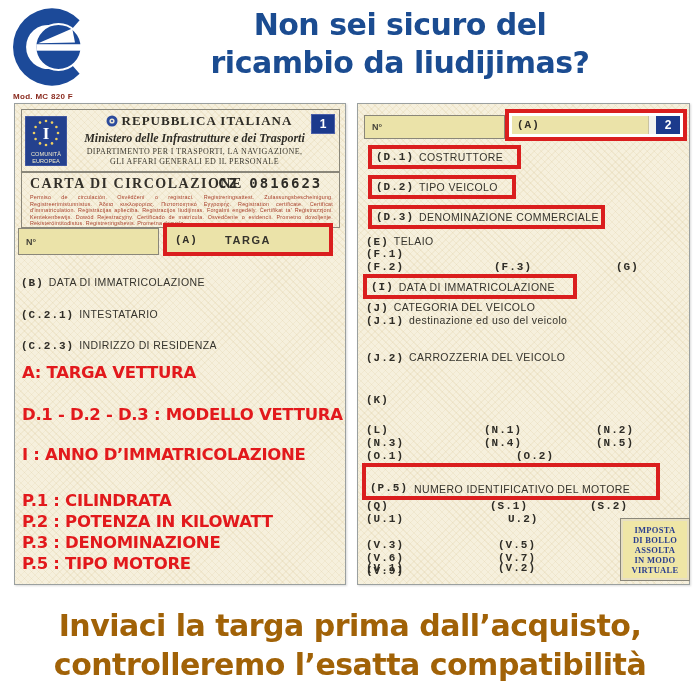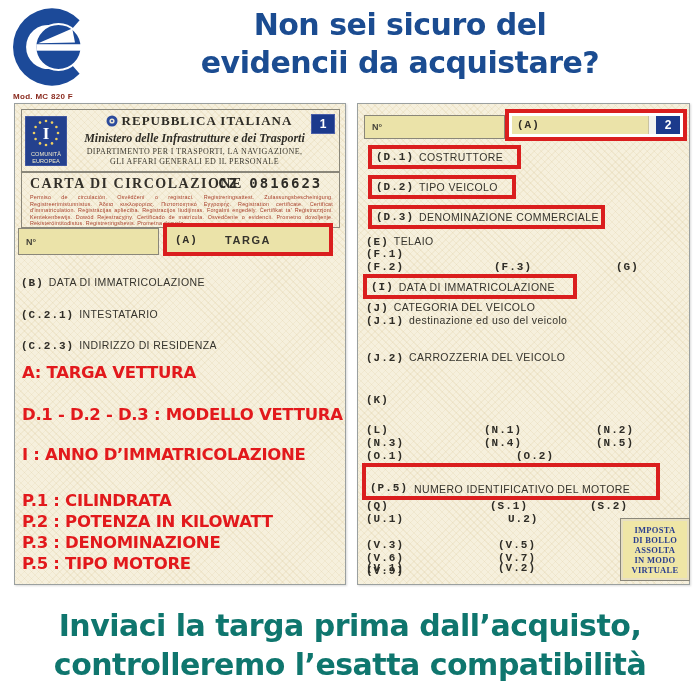--- a/index.html
+++ b/index.html
@@ -9,21 +9,21 @@
     overflow:hidden; font-family:"Liberation Sans", sans-serif;
   }
   
   .headline {
     position:absolute; left:140px; top:6px; width:520px; text-align:center;
     font-family:"DejaVu Sans", sans-serif; font-weight:800; color:#1b4c91;
     font-size:30px; line-height:38px; letter-spacing:-0.5px;
   }
   .footer {
     position:absolute; left:0; top:606px; width:700px; text-align:center;
-    font-family:"DejaVu Sans", sans-serif; font-weight:800; color:#0f766e;
+    font-family:"DejaVu Sans", sans-serif; font-weight:800; color:#a16207;
     font-size:30px; line-height:39px; letter-spacing:-0.5px;
   }
   
   .doc {
     position:absolute; top:103px; width:332px; height:482px;
     background-color:#f6f0dd;
     background-image:
       repeating-linear-gradient(45deg, rgba(214,194,143,.20) 0 1px, transparent 1px 5px),
       repeating-linear-gradient(-45deg, rgba(214,194,143,.16) 0 1px, transparent 1px 5px);
     border:1px solid #9aa0a0; box-shadow:1px 1px 2px rgba(0,0,0,.15);
@@ -122,21 +122,21 @@
 
   <svg class="logo" width="92" height="90" viewBox="0 0 100 96">
     <path d="M 80 19 A 42 42 0 1 0 80 77 L 66 61 A 24 24 0 1 1 66 35 Z" fill="#1c4a99"></path>
     <circle cx="57" cy="48" r="25" fill="#1c4a99" stroke="#ffffff" stroke-width="2"></circle>
     <polygon points="35,44 72,28 75,43" fill="#ffffff"></polygon>
     <rect x="33" y="45" width="49" height="7" fill="#ffffff"></rect>
   </svg>
 
   <div class="headline">
     <div>Non sei sicuro del</div>
-    <div>evidencii da acquistare?</div>
+    <div>ricambio da liudijimas?</div>
   </div>
 
   <div class="mod-label">Mod. MC 820 F</div>
 
   <div class="doc doc1">
 
     <div class="inner-box hdr-box">
 
       <svg class="eu-emblem" width="42" height="50" viewBox="0 0 42 50">
         <rect x="0" y="0" width="42" height="50" fill="#24418e" stroke="#5b6db0" stroke-width="1"></rect>

